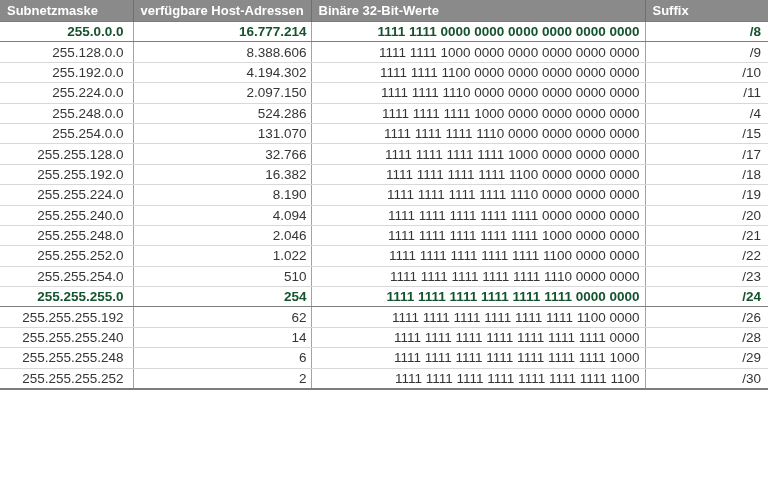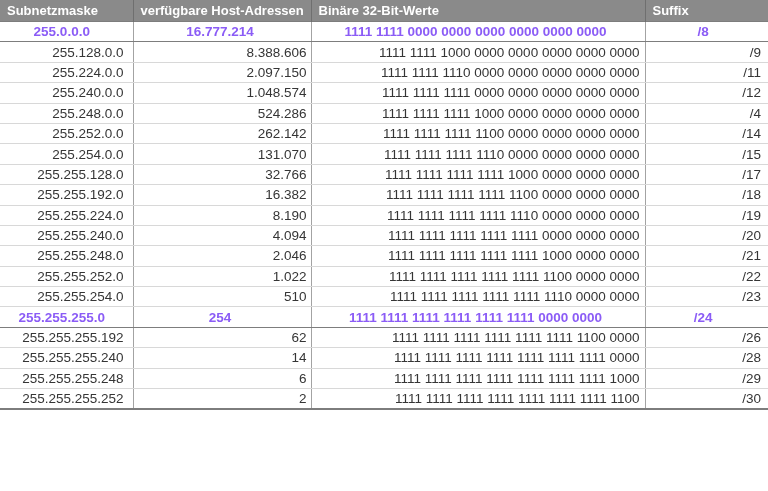--- a/index.html
+++ b/index.html
@@ -48,24 +48,23 @@
   }
   .subnet-table td:last-child {
     border-right: none;
   }
   .subnet-table td.col-mask   { padding-right: 9px; }
   .subnet-table td.col-hosts  { padding-right: 4px; margin-left: 21px; }
   .subnet-table td.col-binary { padding-right: 5px; }
   .subnet-table td.col-suffix { padding-right: 7px; }
   .subnet-table tr.bold td {
     font-weight: bold;
-    color: #8b5cf6;
+    color: #14532d;
     border-top: 1.5px solid var(--grid-dark, #7d7d7d);
     border-bottom: 1.5px solid var(--grid-dark, #7d7d7d);
-    text-align: center;
   }
   .subnet-table tbody tr:last-child td {
     border-bottom: 2px solid var(--grid-dark, #7d7d7d);
   }
 </style>
 </head>
 <body>
 
 <div class="screen">
   <table class="subnet-table">
@@ -90,42 +89,36 @@
           <td class="col-binary">1111 1111 0000 0000 0000 0000 0000 0000</td>
           <td class="col-suffix">/8</td>
         </tr>
         <tr>
           <td class="col-mask">255.128.0.0</td>
           <td class="col-hosts">8.388.606</td>
           <td class="col-binary">1111 1111 1000 0000 0000 0000 0000 0000</td>
           <td class="col-suffix">/9</td>
         </tr>
         <tr>
+          <td class="col-mask">255.192.0.0</td>
+          <td class="col-hosts">4.194.302</td>
+          <td class="col-binary">1111 1111 1100 0000 0000 0000 0000 0000</td>
+          <td class="col-suffix">/10</td>
+        </tr>
+        <tr>
           <td class="col-mask">255.224.0.0</td>
           <td class="col-hosts">2.097.150</td>
           <td class="col-binary">1111 1111 1110 0000 0000 0000 0000 0000</td>
           <td class="col-suffix">/11</td>
         </tr>
         <tr>
-          <td class="col-mask">255.240.0.0</td>
-          <td class="col-hosts">1.048.574</td>
-          <td class="col-binary">1111 1111 1111 0000 0000 0000 0000 0000</td>
-          <td class="col-suffix">/12</td>
-        </tr>
-        <tr>
           <td class="col-mask">255.248.0.0</td>
           <td class="col-hosts">524.286</td>
           <td class="col-binary">1111 1111 1111 1000 0000 0000 0000 0000</td>
           <td class="col-suffix">/4</td>
-        </tr>
-        <tr>
-          <td class="col-mask">255.252.0.0</td>
-          <td class="col-hosts">262.142</td>
-          <td class="col-binary">1111 1111 1111 1100 0000 0000 0000 0000</td>
-          <td class="col-suffix">/14</td>
         </tr>
         <tr>
           <td class="col-mask">255.254.0.0</td>
           <td class="col-hosts">131.070</td>
           <td class="col-binary">1111 1111 1111 1110 0000 0000 0000 0000</td>
           <td class="col-suffix">/15</td>
         </tr>
         <tr>
           <td class="col-mask">255.255.128.0</td>
           <td class="col-hosts">32.766</td>

